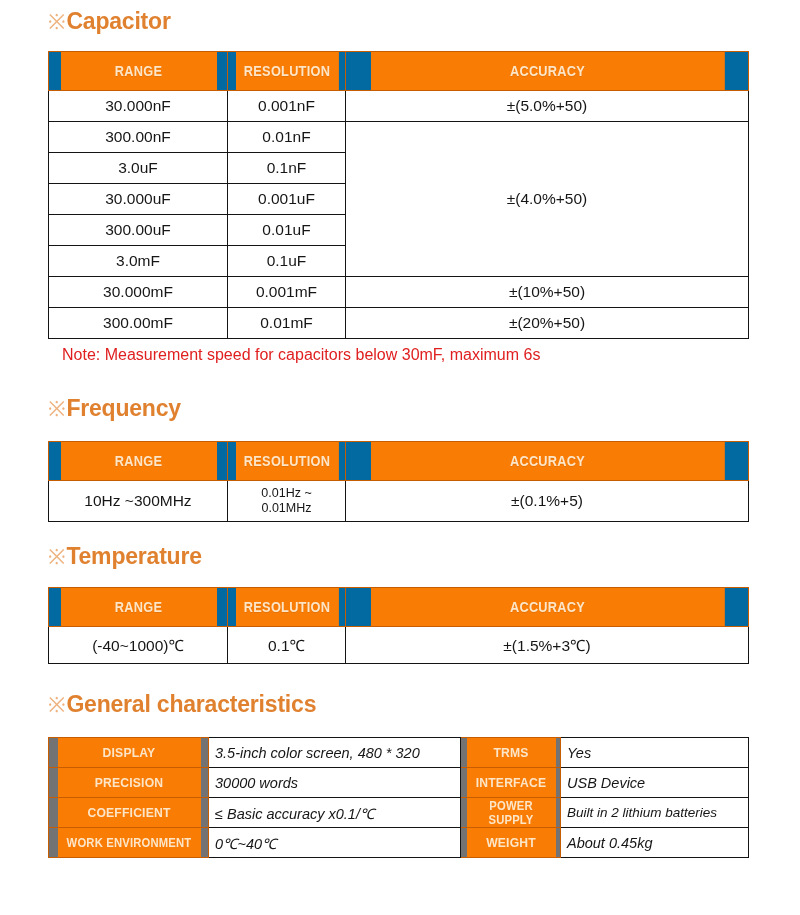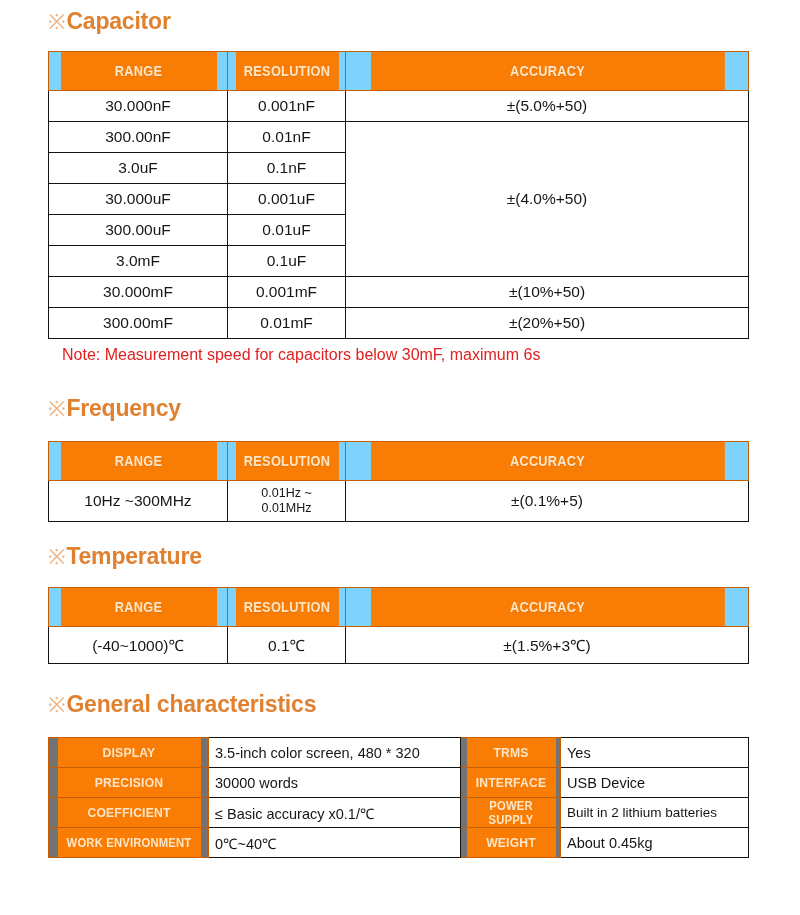--- a/index.html
+++ b/index.html
@@ -35,21 +35,21 @@
     color: #eeb27e;
     font-weight: normal;
     font-size: 21px;
     margin-right: 1px;
   }
 
   
   table.spec {
     border-collapse: collapse;
     table-layout: fixed;
-    background: #7dd3fc;
+    background: #0369a1;
   }
   table.spec th,
   table.spec td {
     border: 1px solid #141414;
     padding: 0;
     text-align: center;
     vertical-align: middle;
     font-size: 15.5px;
     color: #161616;
     background: #ffffff;
@@ -108,20 +108,21 @@
     font-size: 13.5px;
     text-align: center;
     letter-spacing: 0.2px;
     transform: scaleX(0.9);
   }
   table.gen td.val {
     text-align: left;
     padding-left: 6px;
     font-size: 14.5px;
     white-space: nowrap;
+    font-style: italic;
   }
 
   
   .blk { position: absolute; }
 </style>
 </head>
 <body>
 
 <div class="page">
 

